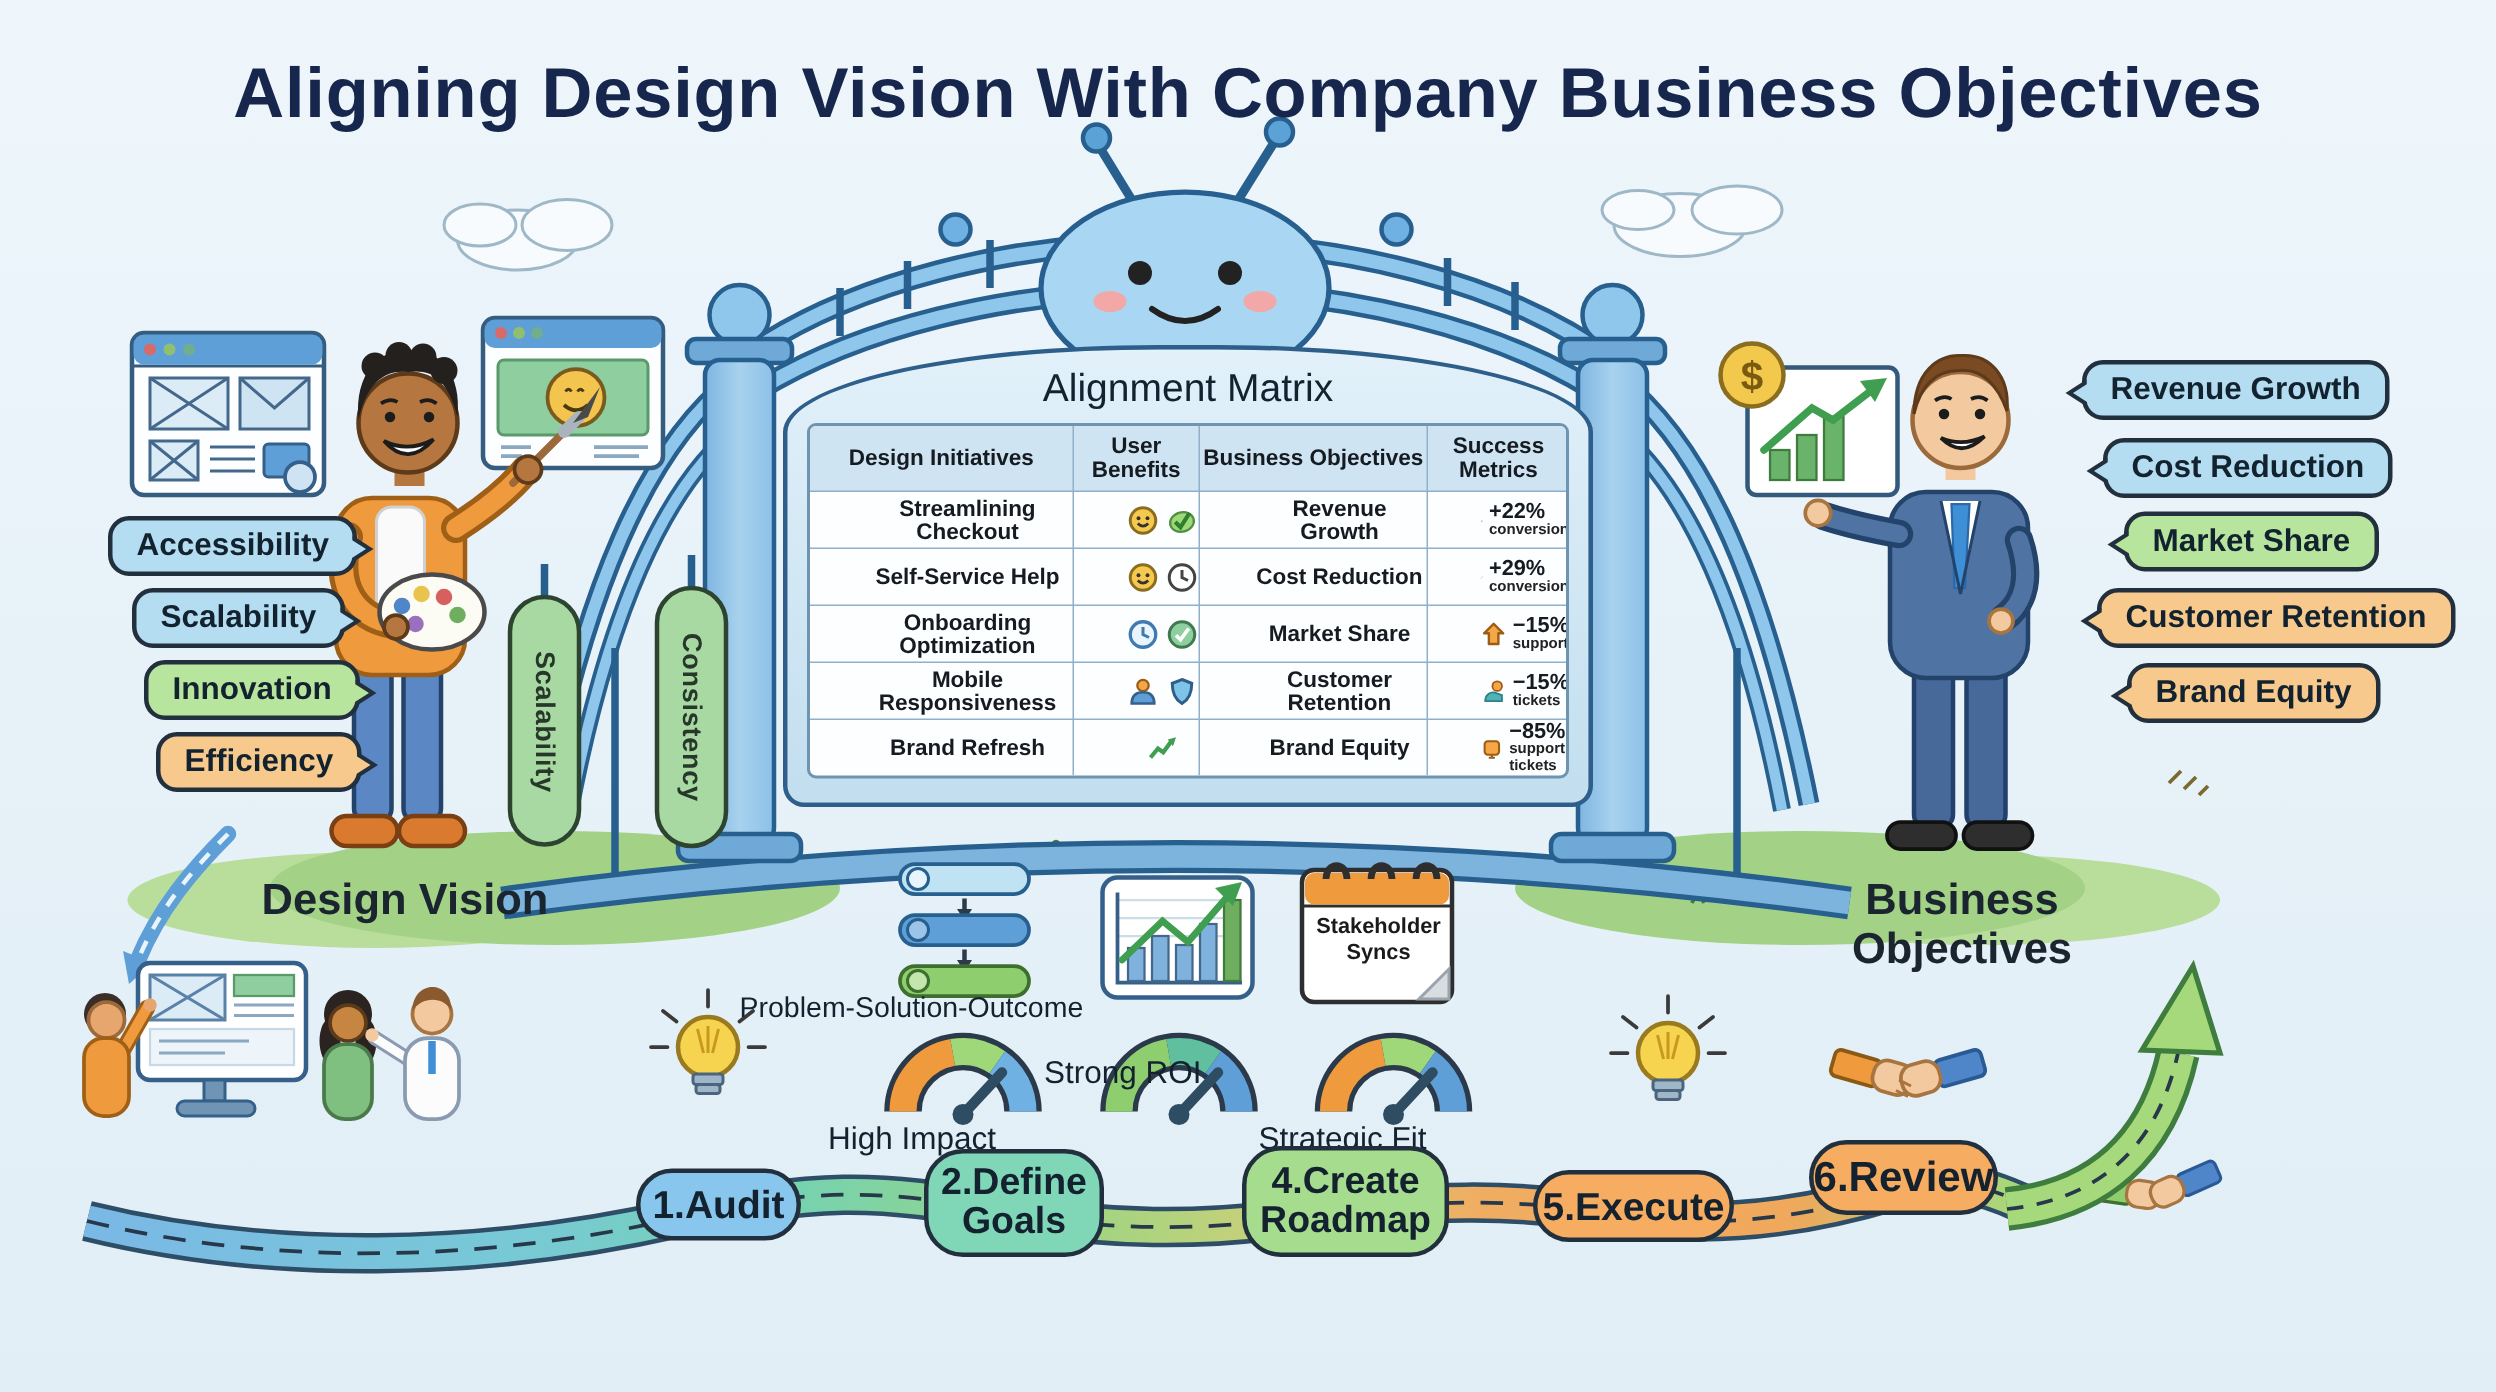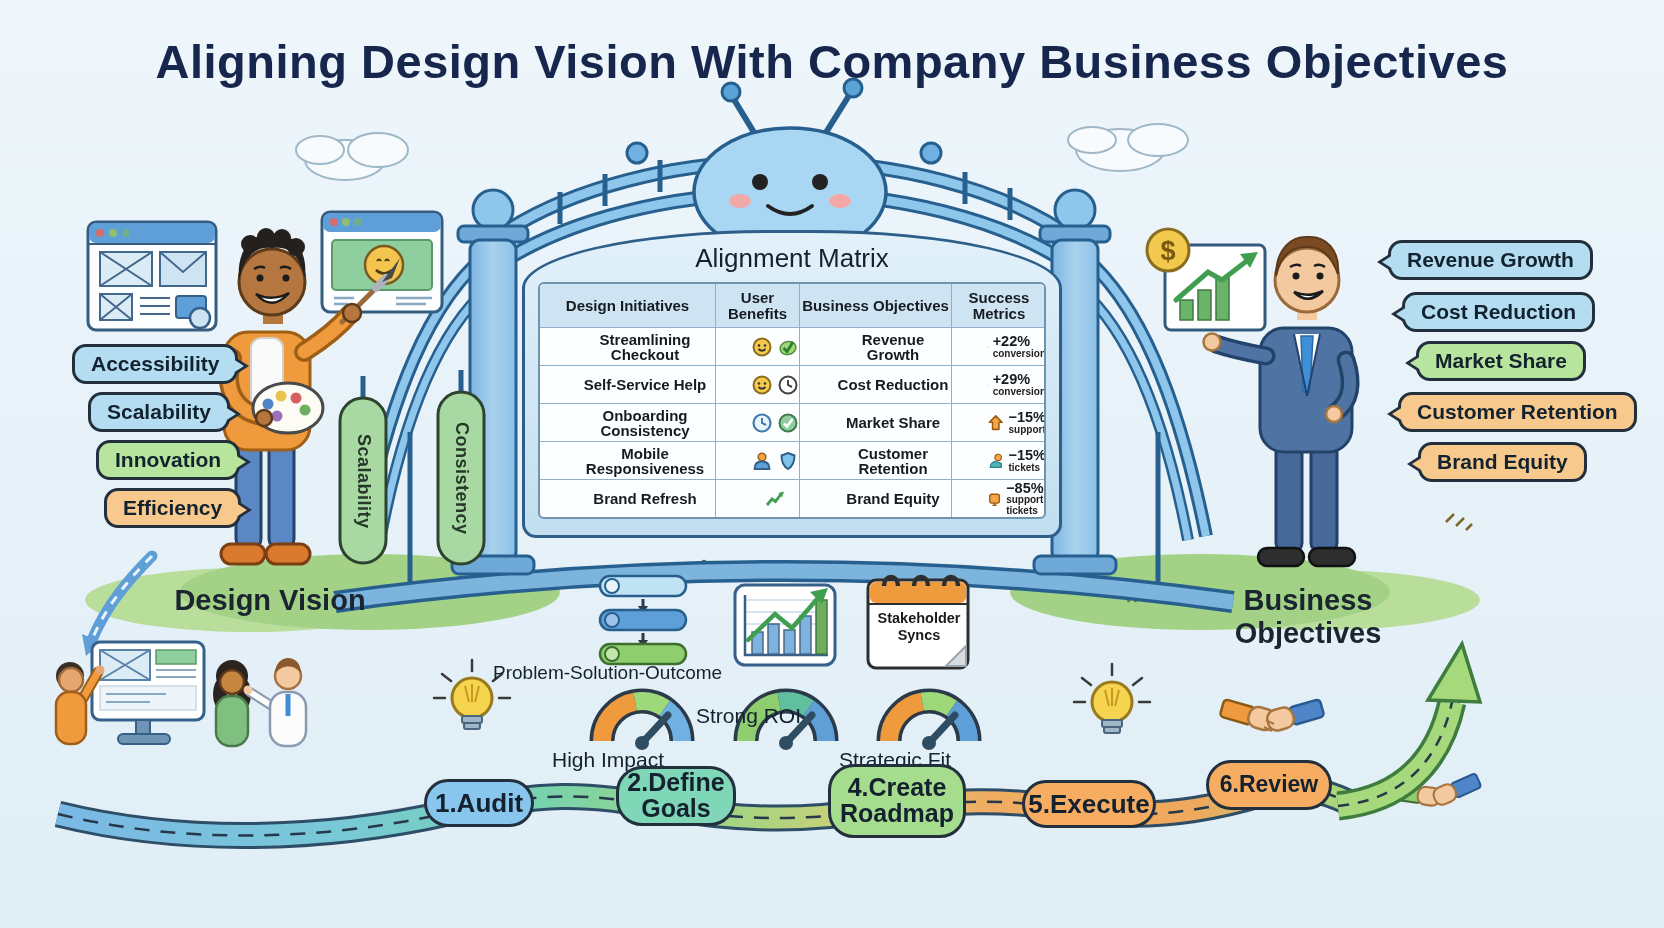--- a/index.html
+++ b/index.html
@@ -492,21 +492,21 @@
             <path d="M4 18 C8 16 7 11 11 10 C14 9 14 6 16 5" stroke="#3fae8f" stroke-width="2.8" fill="none"></path>
             <polygon points="13,3 20,2 16,9" fill="#3fae8f"></polygon>
             <path d="M3 19 q5 2 9 0" stroke="#2f8f9f" stroke-width="2" fill="none"></path>
           </svg>
       <div class="mtext">
             <div class="mval">+29%</div>
             <div class="mlab">conversion</div>
           </div>
     </div>
 
-    <div class="mc rc">Onboarding Consistency</div>
+    <div class="mc rc">Onboarding Optimization</div>
     <div class="mc rc bens">
       <svg width="22" height="22" viewBox="0 0 22 22">
             <circle cx="11" cy="11" r="8.5" fill="#eaf4fc" stroke="#3f7ab0" stroke-width="2.2"></circle>
             <path d="M11 6 V11 L15 13" stroke="#3f7ab0" stroke-width="2" fill="none"></path>
           </svg>
       <svg width="22" height="22" viewBox="0 0 22 22">
             <circle cx="11" cy="11" r="8.5" fill="#8fce9f" stroke="#3f7a4f" stroke-width="2"></circle>
             <path d="M7 11.5 L10 14.5 L15.5 7" stroke="#ffffff" stroke-width="2.5" fill="none"></path>
           </svg>
     </div>
@@ -564,18 +564,18 @@
   </div>
 </div>
 
 <div class="abs ovl blabel" style="left:493px;top:662px;width:300px;font-size:19px;">Problem-Solution-Outcome</div>
 <div class="abs ovl cal-text" style="left:872px;top:610px;width:94px;">Stakeholder Syncs</div>
 <div class="abs ovl blabel" style="left:552px;top:748px;width:180px;font-size:21px;">High Impact</div>
 <div class="abs ovl blabel" style="left:696px;top:704px;width:180px;font-size:21px;">Strong ROI</div>
 <div class="abs ovl blabel" style="left:839px;top:748px;width:180px;font-size:21px;">Strategic Fit</div>
 
 <div class="abs ovl pill p-blue" style="left:424px;top:779px;width:110px;height:48px;font-size:26px;">1.Audit</div>
-<div class="abs ovl pill p-teal" style="left:616px;top:766px;width:120px;height:60px;font-size:25px;padding:0 6px;">2.Define Goals</div>
+<div class="abs ovl pill p-teal" style="left:616px;top:766px;width:120px;height:72px;font-size:25px;padding:0 6px;">2.Define Goals</div>
 <div class="abs ovl pill p-green" style="left:828px;top:764px;width:138px;height:74px;font-size:25px;padding:0 6px;">4.Create Roadmap</div>
 <div class="abs ovl pill p-orange" style="left:1022px;top:780px;width:134px;height:48px;font-size:26px;">5.Execute</div>
-<div class="abs ovl pill p-orange" style="left:1206px;top:760px;width:126px;height:50px;font-size:23px;">6.Review</div>
+<div class="abs ovl pill p-orange" style="left:1206px;top:760px;width:126px;height:50px;font-size:28px;">6.Review</div>
 
 </div>
 
 </body></html>

